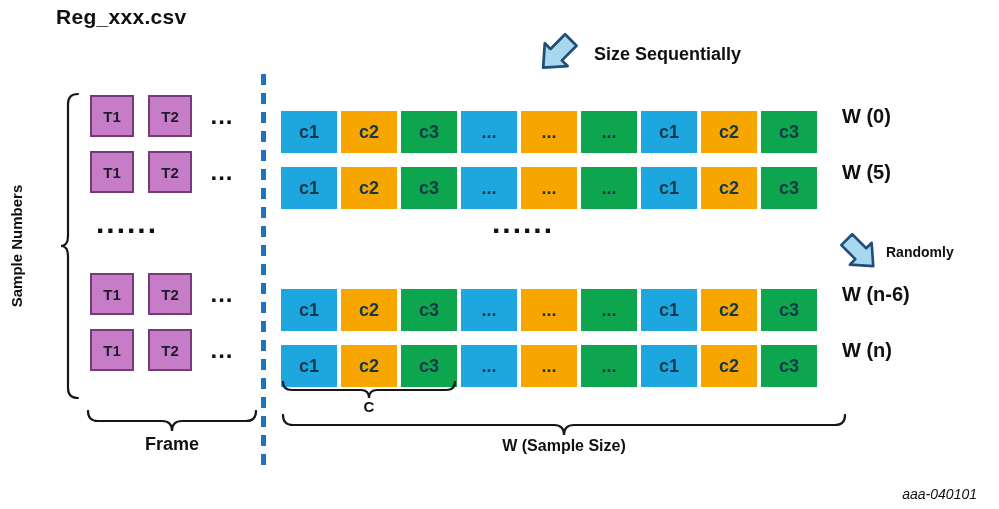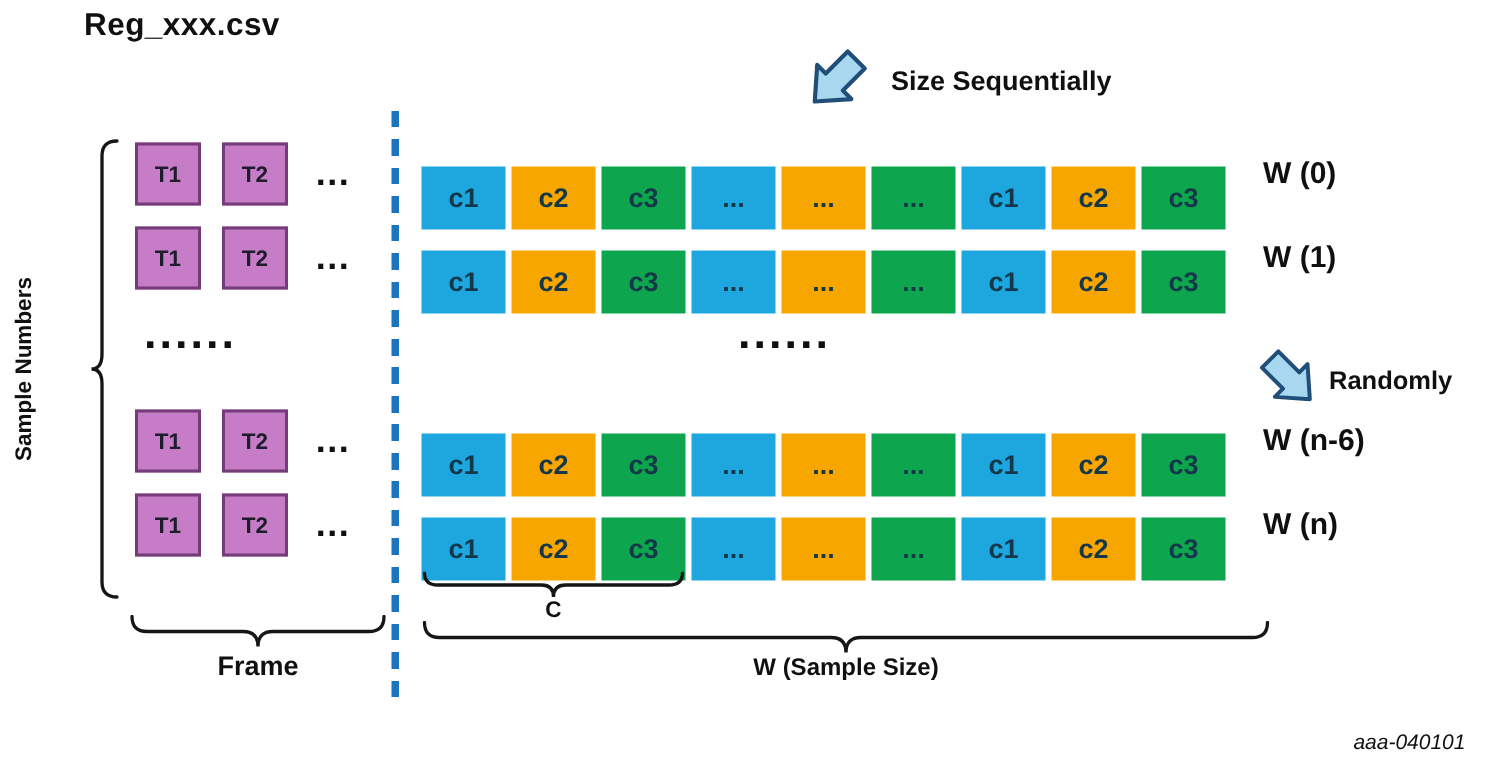--- a/index.html
+++ b/index.html
@@ -75,21 +75,21 @@
         <div class="tdots">...</div>
         <div class="cell" style="left: 281px; background: rgb(30, 167, 223);">c1</div>
         <div class="cell" style="left: 341px; background: rgb(247, 166, 0);">c2</div>
         <div class="cell" style="left: 401px; background: rgb(13, 165, 78);">c3</div>
         <div class="cell" style="left: 461px; background: rgb(30, 167, 223);">...</div>
         <div class="cell" style="left: 521px; background: rgb(247, 166, 0);">...</div>
         <div class="cell" style="left: 581px; background: rgb(13, 165, 78);">...</div>
         <div class="cell" style="left: 641px; background: rgb(30, 167, 223);">c1</div>
         <div class="cell" style="left: 701px; background: rgb(247, 166, 0);">c2</div>
         <div class="cell" style="left: 761px; background: rgb(13, 165, 78);">c3</div>
-        <div class="wlabel" style="left: 842px;">W (1)</div>
+        <div class="wlabel" style="left: 842px;">W (5)</div>
       </div>
       <div class="row" style="top: 273px;">
         <div class="tbox" style="left: 90px;">T1</div>
         <div class="tbox" style="left: 148px;">T2</div>
         <div class="tdots">...</div>
         <div class="cell" style="left: 281px; background: rgb(30, 167, 223);">c1</div>
         <div class="cell" style="left: 341px; background: rgb(247, 166, 0);">c2</div>
         <div class="cell" style="left: 401px; background: rgb(13, 165, 78);">c3</div>
         <div class="cell" style="left: 461px; background: rgb(30, 167, 223);">...</div>
         <div class="cell" style="left: 521px; background: rgb(247, 166, 0);">...</div>
@@ -124,21 +124,21 @@
       <polygon class="arrowpoly" points="11,2 25,2 25,20 32,20 18,36 4,20 11,20"></polygon>
     </g>
   </svg>
   <div class="abs annot" style="left:594px;top:44px;font-size:18px;">Size Sequentially</div>
 
   <svg class="abs" style="left:838px;top:232px;overflow:visible;" width="44" height="44" viewBox="0 0 36 40">
     <g transform="rotate(-45 18 19)">
       <polygon class="arrowpoly" points="11,2 25,2 25,20 32,20 18,36 4,20 11,20"></polygon>
     </g>
   </svg>
-  <div class="abs annot" style="left:886px;top:244px;font-size:17px;">Randomly</div>
+  <div class="abs annot" style="left:886px;top:244px;font-size:14px;">Randomly</div>
 
   <svg class="abs" style="left:86px;top:410px;" width="172" height="23" viewBox="0 0 172 23">
     <path class="brace" d="M2 1 Q2 11 12 11 L76 11 Q86 11 86 21 Q86 11 96 11 L160 11 Q170 11 170 1"></path>
   </svg>
   <div class="abs bracelabel" style="left:86px;top:434px;width:172px;font-size:18px;">Frame</div>
 
   <svg class="abs" style="left:281px;top:381px;" width="176" height="19" viewBox="0 0 176 19">
     <path class="brace" d="M2 1 Q2 9 11 9 L80 9 Q88 9 88 17 Q88 9 96 9 L165 9 Q174 9 174 1"></path>
   </svg>
   <div class="abs bracelabel" style="left:281px;top:398px;width:176px;font-size:15px;">C</div>

